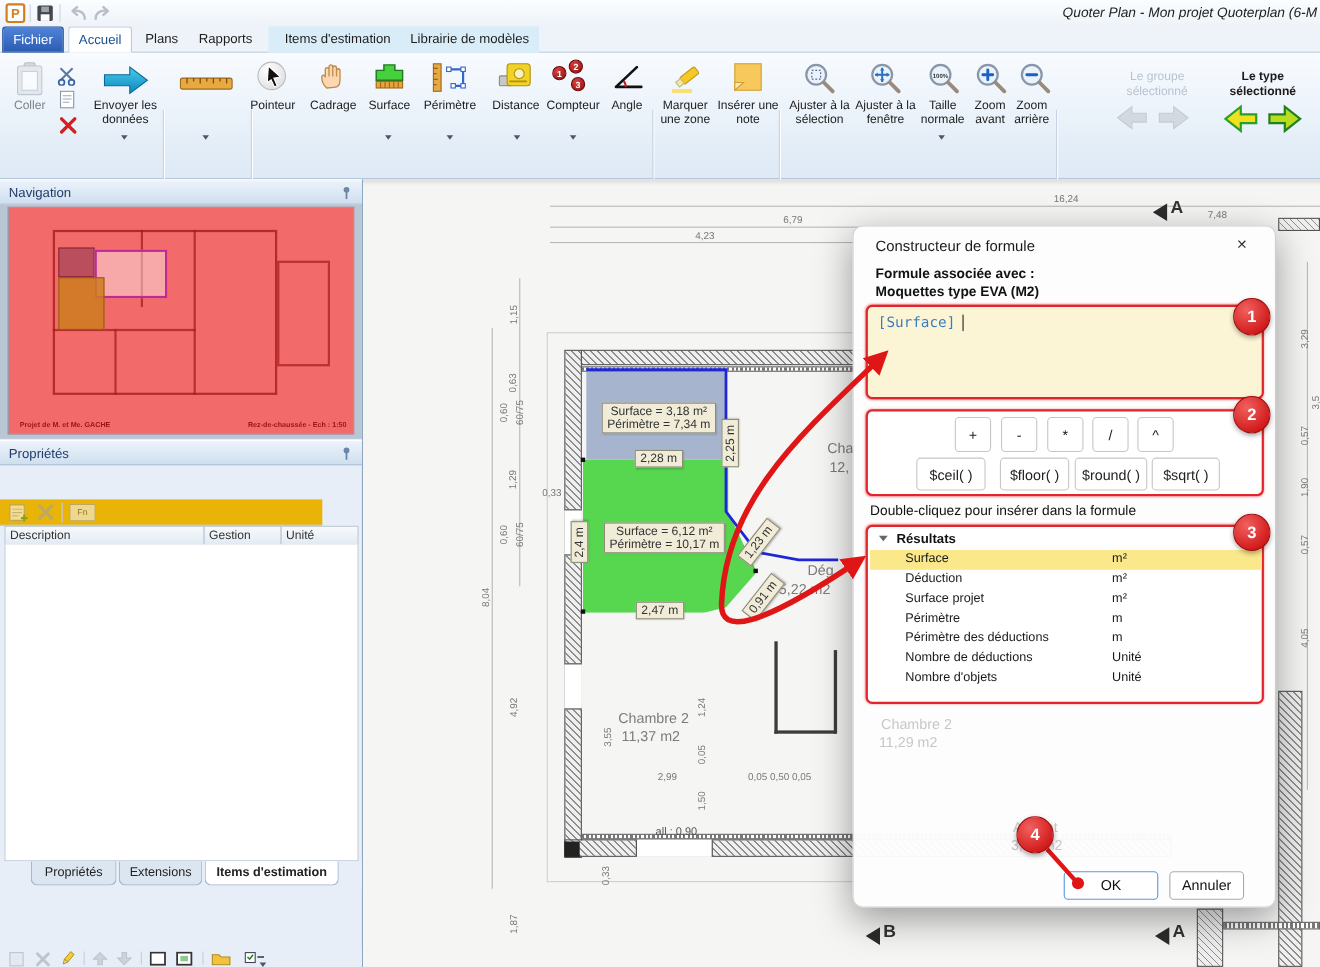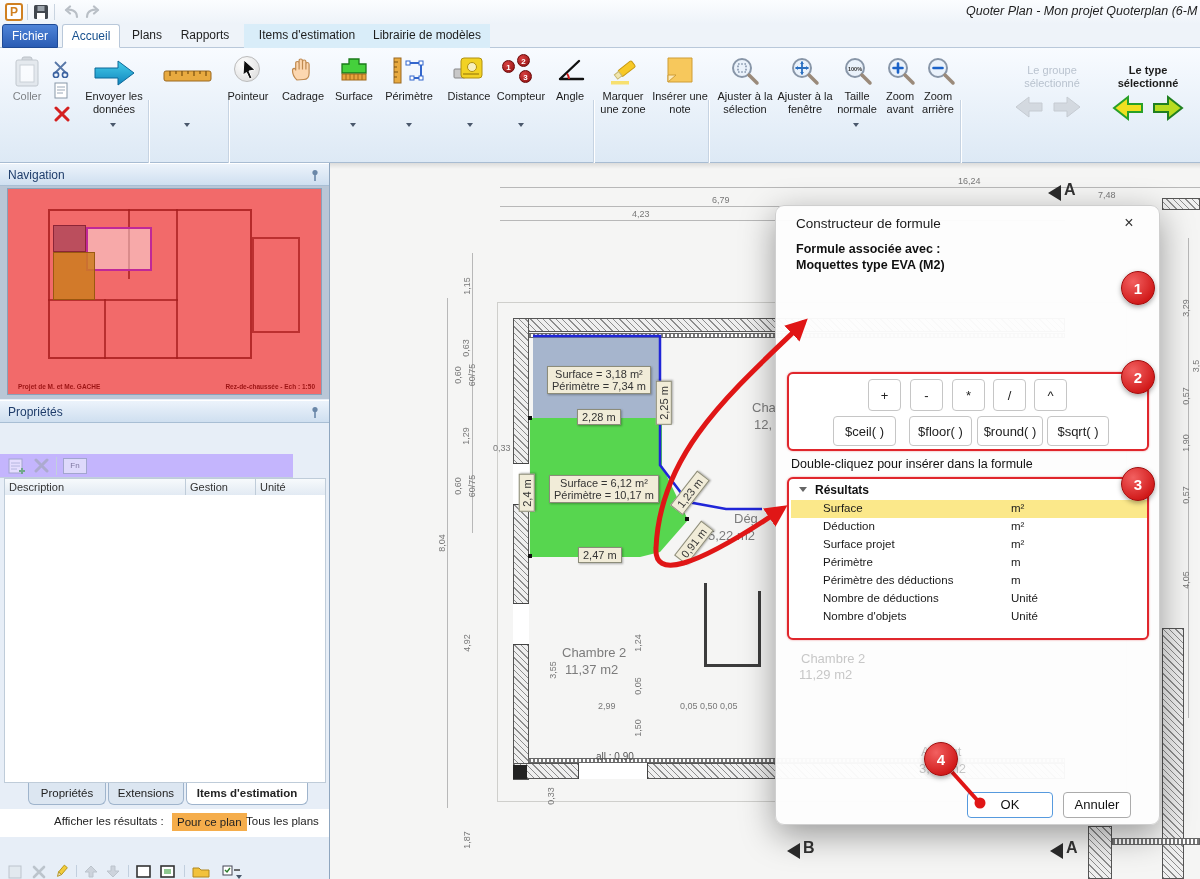--- a/index.html
+++ b/index.html
@@ -32,21 +32,21 @@
             color:#fff;font-size:8px;font-weight:bold;text-align:center;line-height:13px;border:1px solid #6a0808;}
   .grayed{opacity:.55;}
   
   .lpanel{left:0;top:163px;width:330px;height:716px;background:#e7eef7;border-right:1px solid #8fa6bf;}
   .phead{position:absolute;left:0;width:329px;height:23px;background:linear-gradient(#ecf3fb,#cfdff0);
          border-top:1px solid #fff;border-bottom:1px solid #a8bed4;color:#1f3d6b;font-size:12px;line-height:22px;padding-left:8px;}
   .pin{position:absolute;right:8px;top:5px;width:12px;height:13px;}
   .thumb{position:absolute;left:7px;top:2px;width:315px;height:207px;background:#f26a6a;border:1px solid #8aa0b8;overflow:hidden;}
   .navline{position:absolute;background:rgba(165,30,30,.75);}
   .seltrow{position:absolute;left:4px;width:322px;height:26px;background:#fff;border:1px solid #7f9db9;}
-  .ptool{position:absolute;left:0;width:293px;height:24px;background:#c4b5fd;border-bottom:1px solid #c2cfde;}
+  .ptool{position:absolute;left:0;width:293px;height:24px;background:#eab308;border-bottom:1px solid #c2cfde;}
   .thead{position:absolute;height:18px;background:linear-gradient(#f7fafc,#e2eaf3);border:1px solid #bfccd9;
          font-size:11px;color:#333;line-height:16px;padding-left:4px;}
   .btab{position:absolute;height:22px;font-size:11.5px;color:#222;text-align:center;line-height:21px;
         background:#dce6f1;border:1px solid #9fb4cc;border-top:none;border-radius:0 0 6px 6px;}
   .btab.active{background:#fff;font-weight:bold;}
   .chip{position:absolute;background:#f5ad4b;font-size:11.5px;color:#222;line-height:18px;padding:0 5px;}
   
   .canvas{left:330px;top:163px;width:870px;height:716px;background:#f5f5f4;overflow:hidden;}
   .dim{position:absolute;font-size:9px;color:#787878;white-space:nowrap;}
   .rot{transform:rotate(-90deg);transform-origin:center;}
@@ -391,25 +391,20 @@
     <div class="thead" style="left:4px;top:315px;width:182px">Description</div>
     <div class="thead" style="left:185px;top:315px;width:71px">Gestion</div>
     <div class="thead" style="left:255px;top:315px;width:71px">Unité</div>
     <div class="abs" style="left:4px;top:332px;width:322px;height:288px;background:#fff;border:1px solid #bfccd9;border-top:none"></div>
 
     <div class="abs" style="left:0;top:620px;width:329px;height:26px;background:#e7eef7">
       <div class="btab" style="left:28px;width:78px">Propriétés</div>
       <div class="btab" style="left:108px;width:76px">Extensions</div>
       <div class="btab active" style="left:186px;width:122px">Items d'estimation</div>
     </div>
-    <div class="abs" style="left:0;top:646px;width:329px;height:28px;background:#fff">
-      <span class="abs" style="left:54px;top:6px;font-size:11.5px;color:#222">Afficher les résultats :</span>
-      <span class="chip" style="left:172px;top:4px">Pour ce plan</span>
-      <span class="abs" style="left:246px;top:6px;font-size:11.5px;color:#222">Tous les plans</span>
-    </div>
 
     <div class="abs" style="left:0;top:700px;width:329px;height:16px;background:#e7eef7;overflow:hidden">
       <div class="abs grayed" style="left:8px;top:2px">
           <svg width="16" height="14">
             <rect x="1" y="1" width="12" height="12" fill="#dfe5ea" stroke="#9aa2aa"></rect>
           </svg>
         </div>
       <div class="abs grayed" style="left:32px;top:2px">
           <svg width="14" height="14">
             <path d="M2 2 L12 12 M12 2 L2 12" stroke="#9aa2aa" stroke-width="2.6" stroke-linecap="round"></path>
@@ -564,20 +559,24 @@
     <div class="hatch" style="left:758px;top:663px;width:24px;height:53px"></div>
     <div class="dots" style="left:782px;top:675px;width:88px;height:7px"></div>
   </div>
 
   <div class="abs dialog">
     <div class="dlg-title">Constructeur de formule</div>
     <div class="dlg-close">×</div>
     <div class="dlg-b" style="top:36px">Formule associée avec :</div>
     <div class="dlg-b" style="top:52px">Moquettes type EVA (M2)</div>
 
+    <div class="redbox formulabox" style="left:11px;top:71px;width:362px;height:86px">
+      <span class="abs" style="left:9px;top:7px;font-family:'DejaVu Sans Mono',monospace;font-size:13px;color:#3a7ec0">[Surface]</span>
+      <span class="abs" style="left:86px;top:7px;width:1px;height:15px;background:#222"></span>
+    </div>
 
     <div class="redbox" style="left:11px;top:166px;width:362px;height:79px;background:#fff">
       <div class="opbtn" style="left:79px;top:5px;width:33px;height:32px">+</div>
       <div class="opbtn" style="left:121px;top:5px;width:33px;height:32px">-</div>
       <div class="opbtn" style="left:163px;top:5px;width:33px;height:32px">*</div>
       <div class="opbtn" style="left:204px;top:5px;width:33px;height:32px">/</div>
       <div class="opbtn" style="left:245px;top:5px;width:33px;height:32px">^</div>
       <div class="opbtn" style="left:44px;top:42px;width:63px;height:30px">$ceil( )</div>
       <div class="opbtn" style="left:120px;top:42px;width:63px;height:30px">$floor( )</div>
       <div class="opbtn" style="left:188px;top:42px;width:66px;height:30px">$round( )</div>

